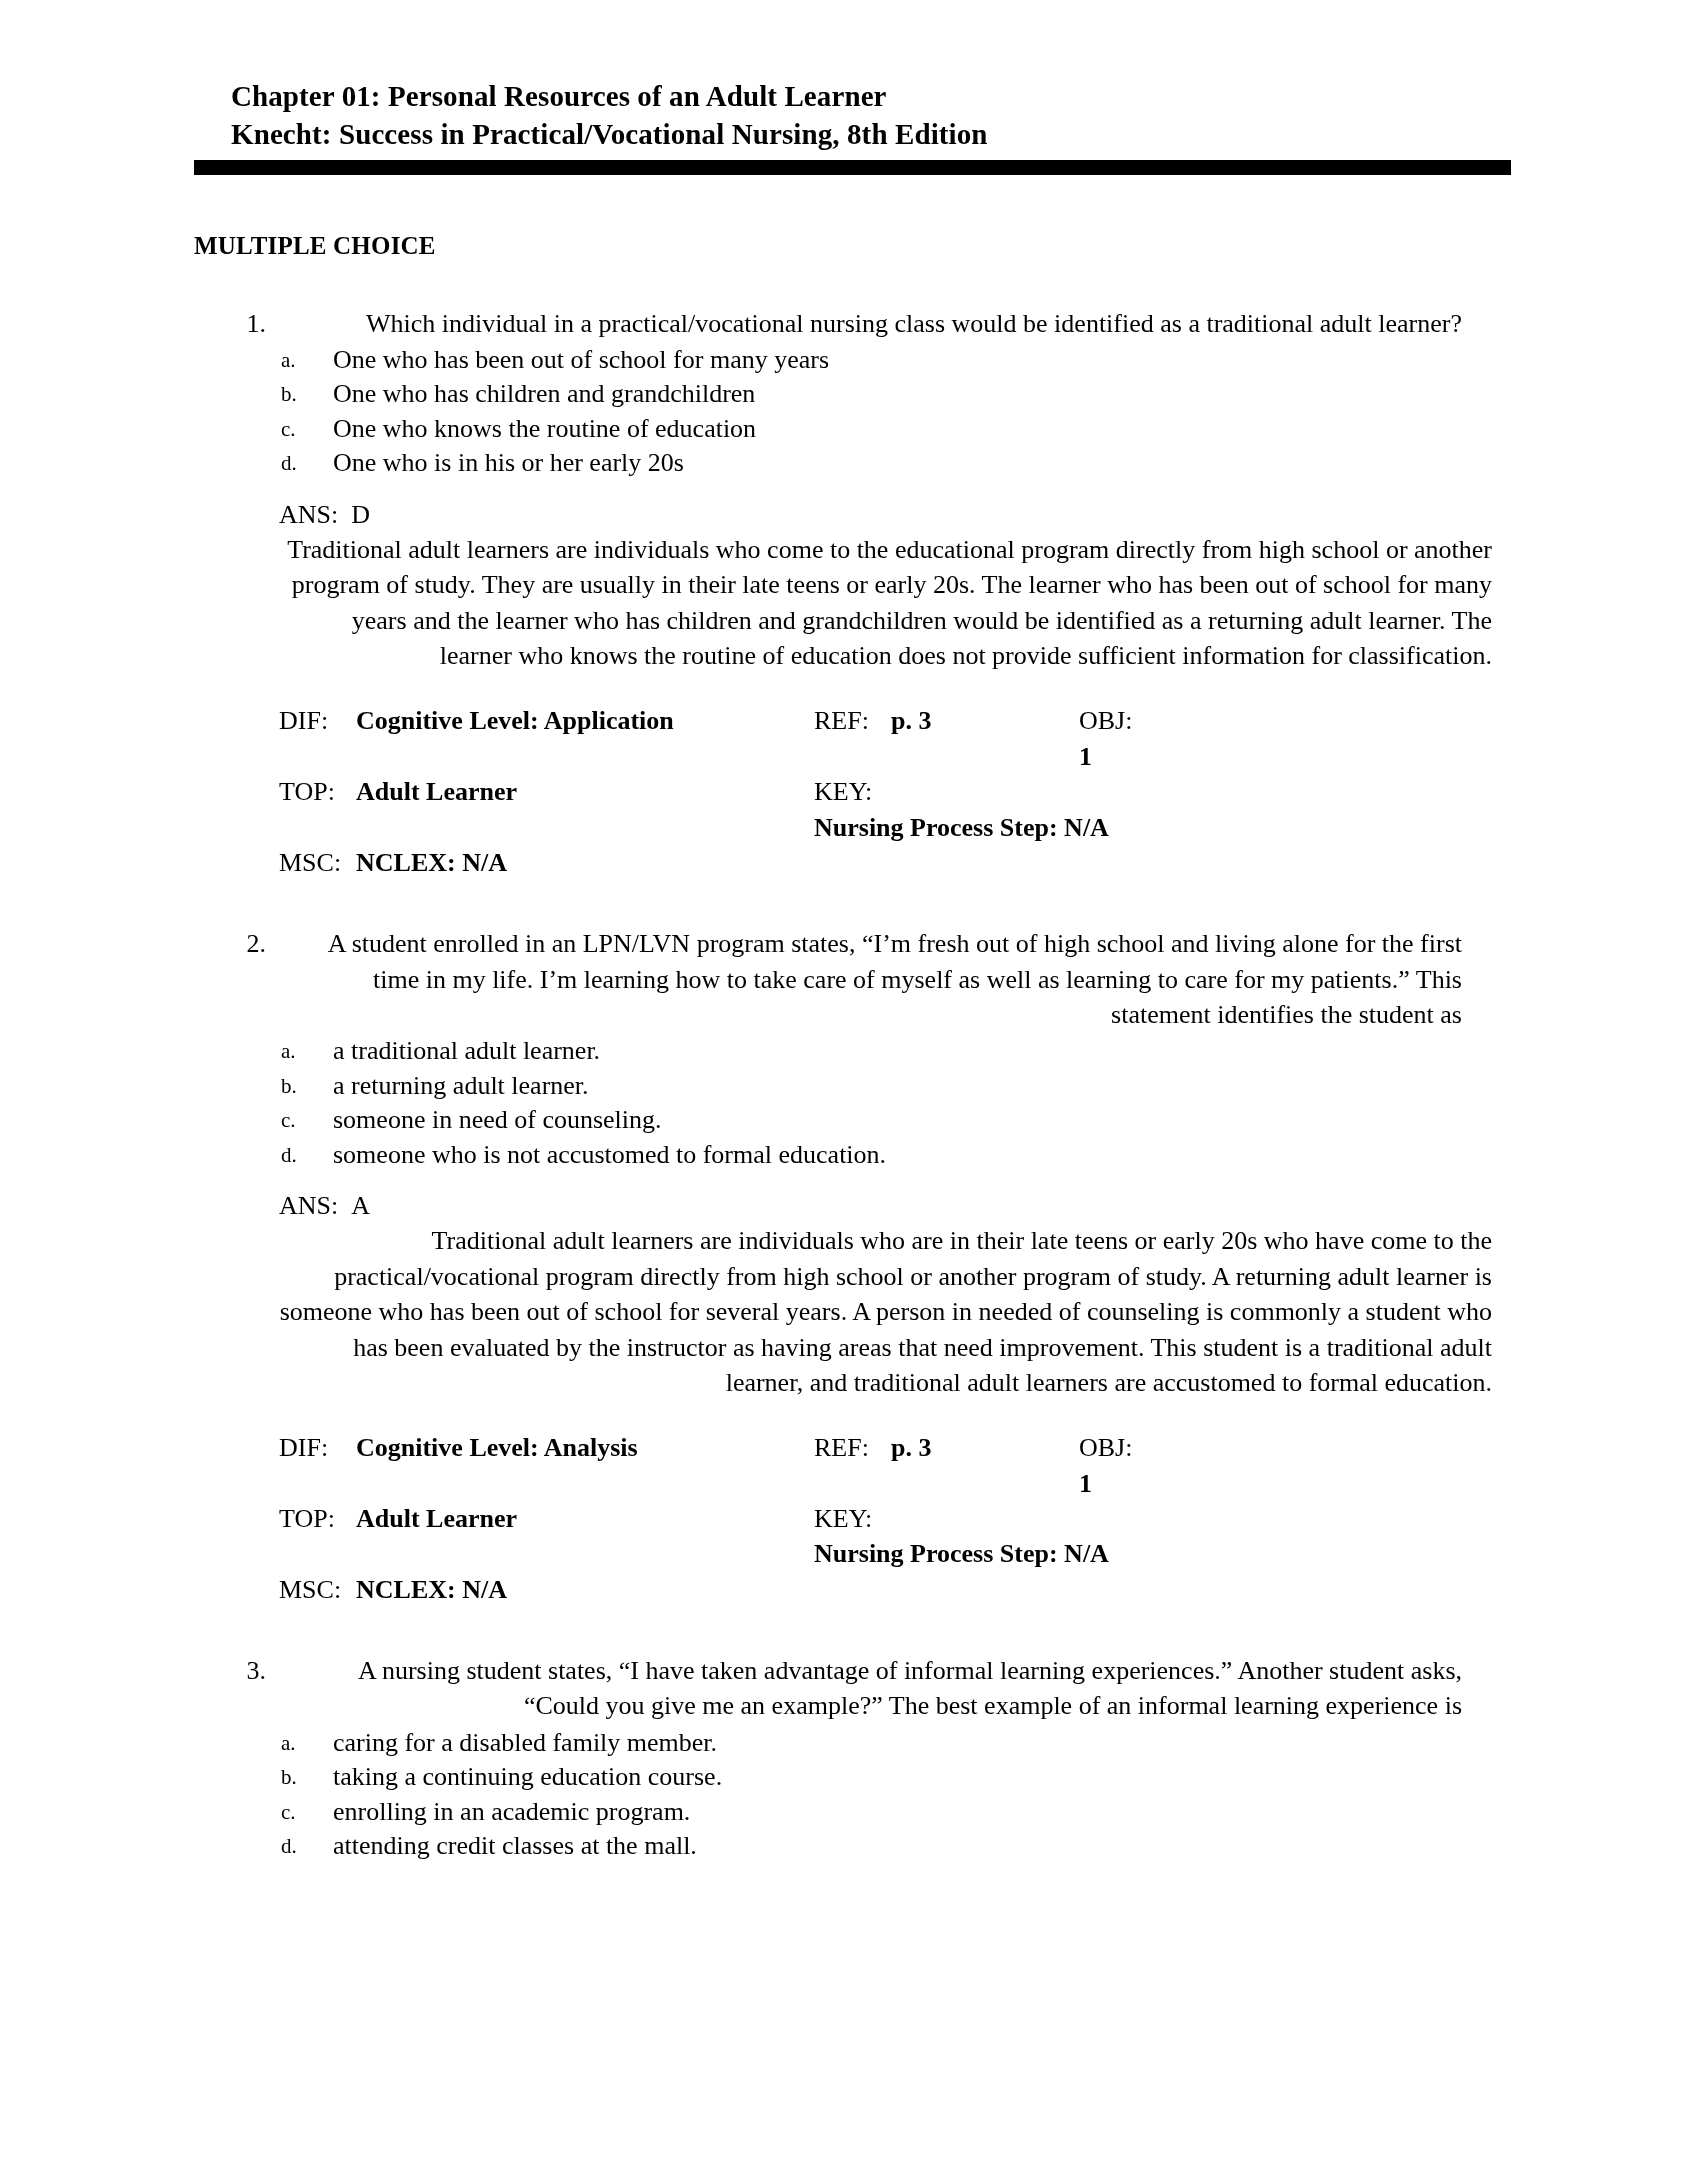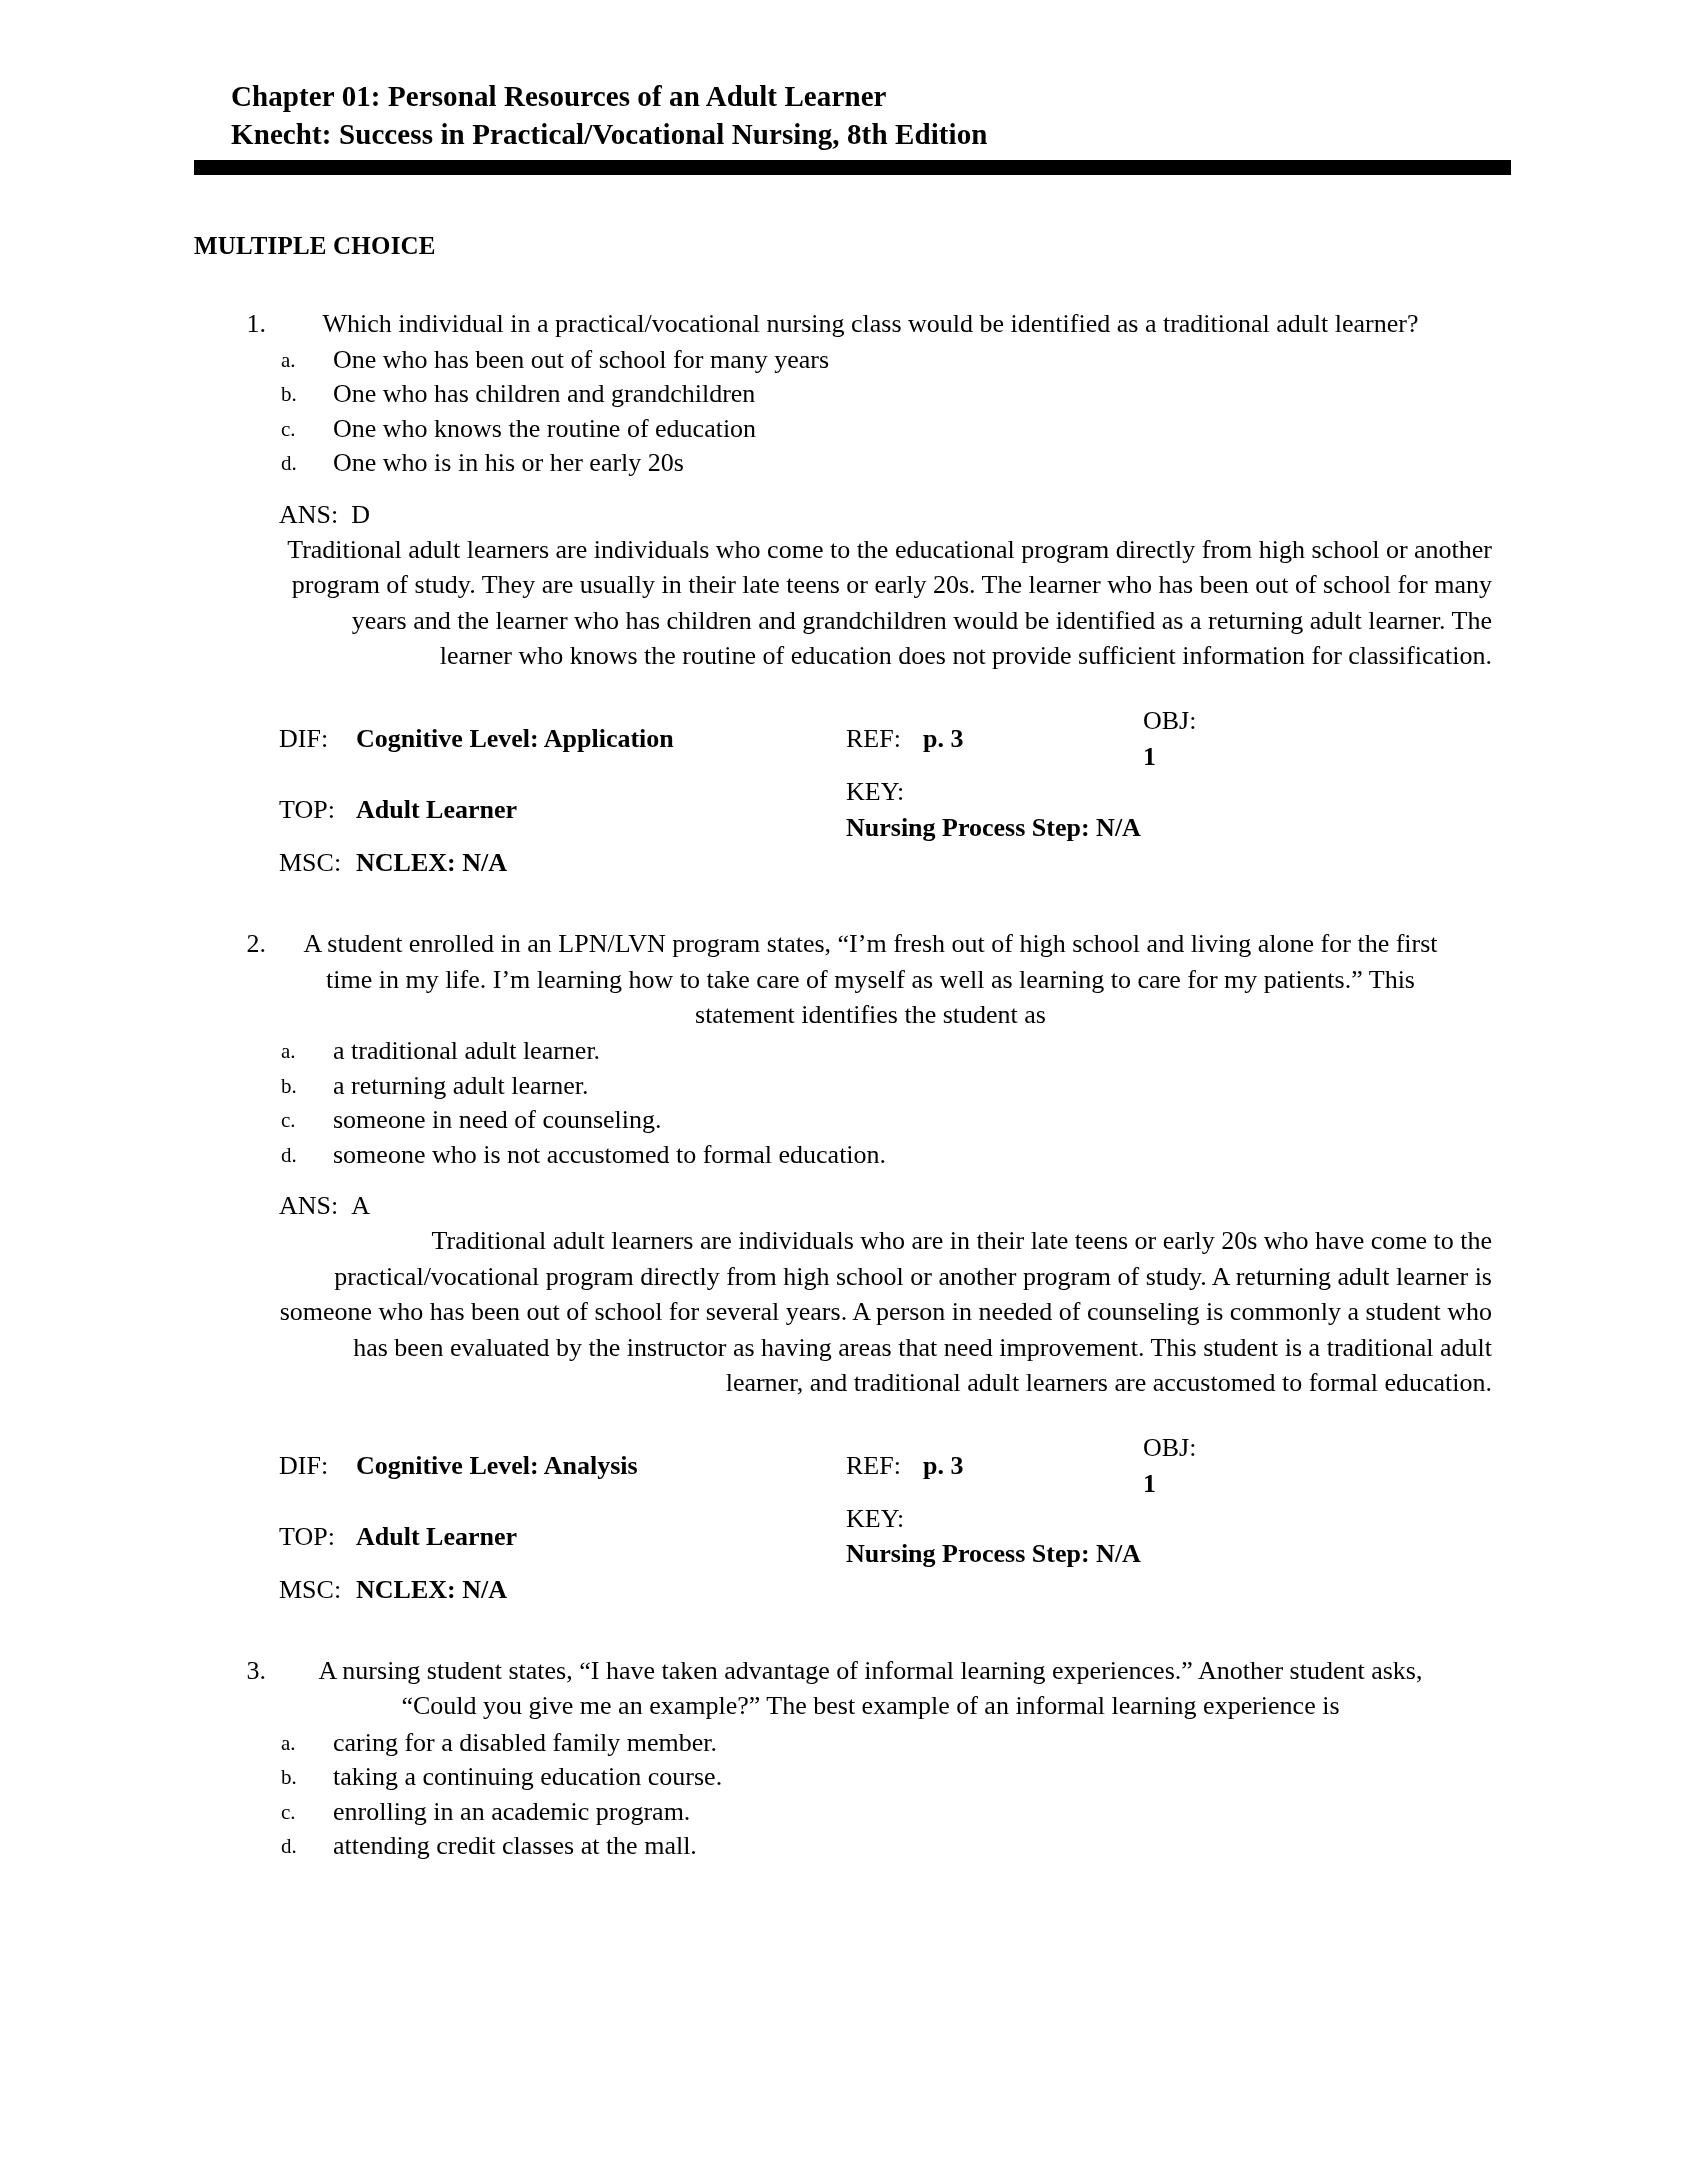--- a/index.html
+++ b/index.html
@@ -60,21 +60,21 @@
     top: 0;
     width: 42px;
     text-align: right;
     font-size: 26px;
     line-height: 1.36;
   }
   .q-stem {
     font-size: 26px;
     line-height: 1.36;
     max-width: 1183px;
-    text-align: center;
+    text-align: right;
   }
 
   
   .options {
     margin-top: 2px;
   }
   .option {
     position: relative;
     padding-left: 54px;
     font-size: 26px;
@@ -107,22 +107,21 @@
   }
 
   
   .meta-block {
     margin-top: 30px;
     font-size: 26px;
     line-height: 1.36;
   }
   .meta-row {
     display: flex;
-    align-items: center;
-    gap: 32px;
+    align-items: flex-start;
   }
   .meta-cell {
     display: flex;
     align-items: baseline;
     flex: 0 0 auto;
   }
   .meta-cell.col1 { width: 535px; }
   .meta-cell.col2 { width: 265px; }
   .meta-cell.col3 { width: auto; flex-direction: column; }
   .meta-key {

